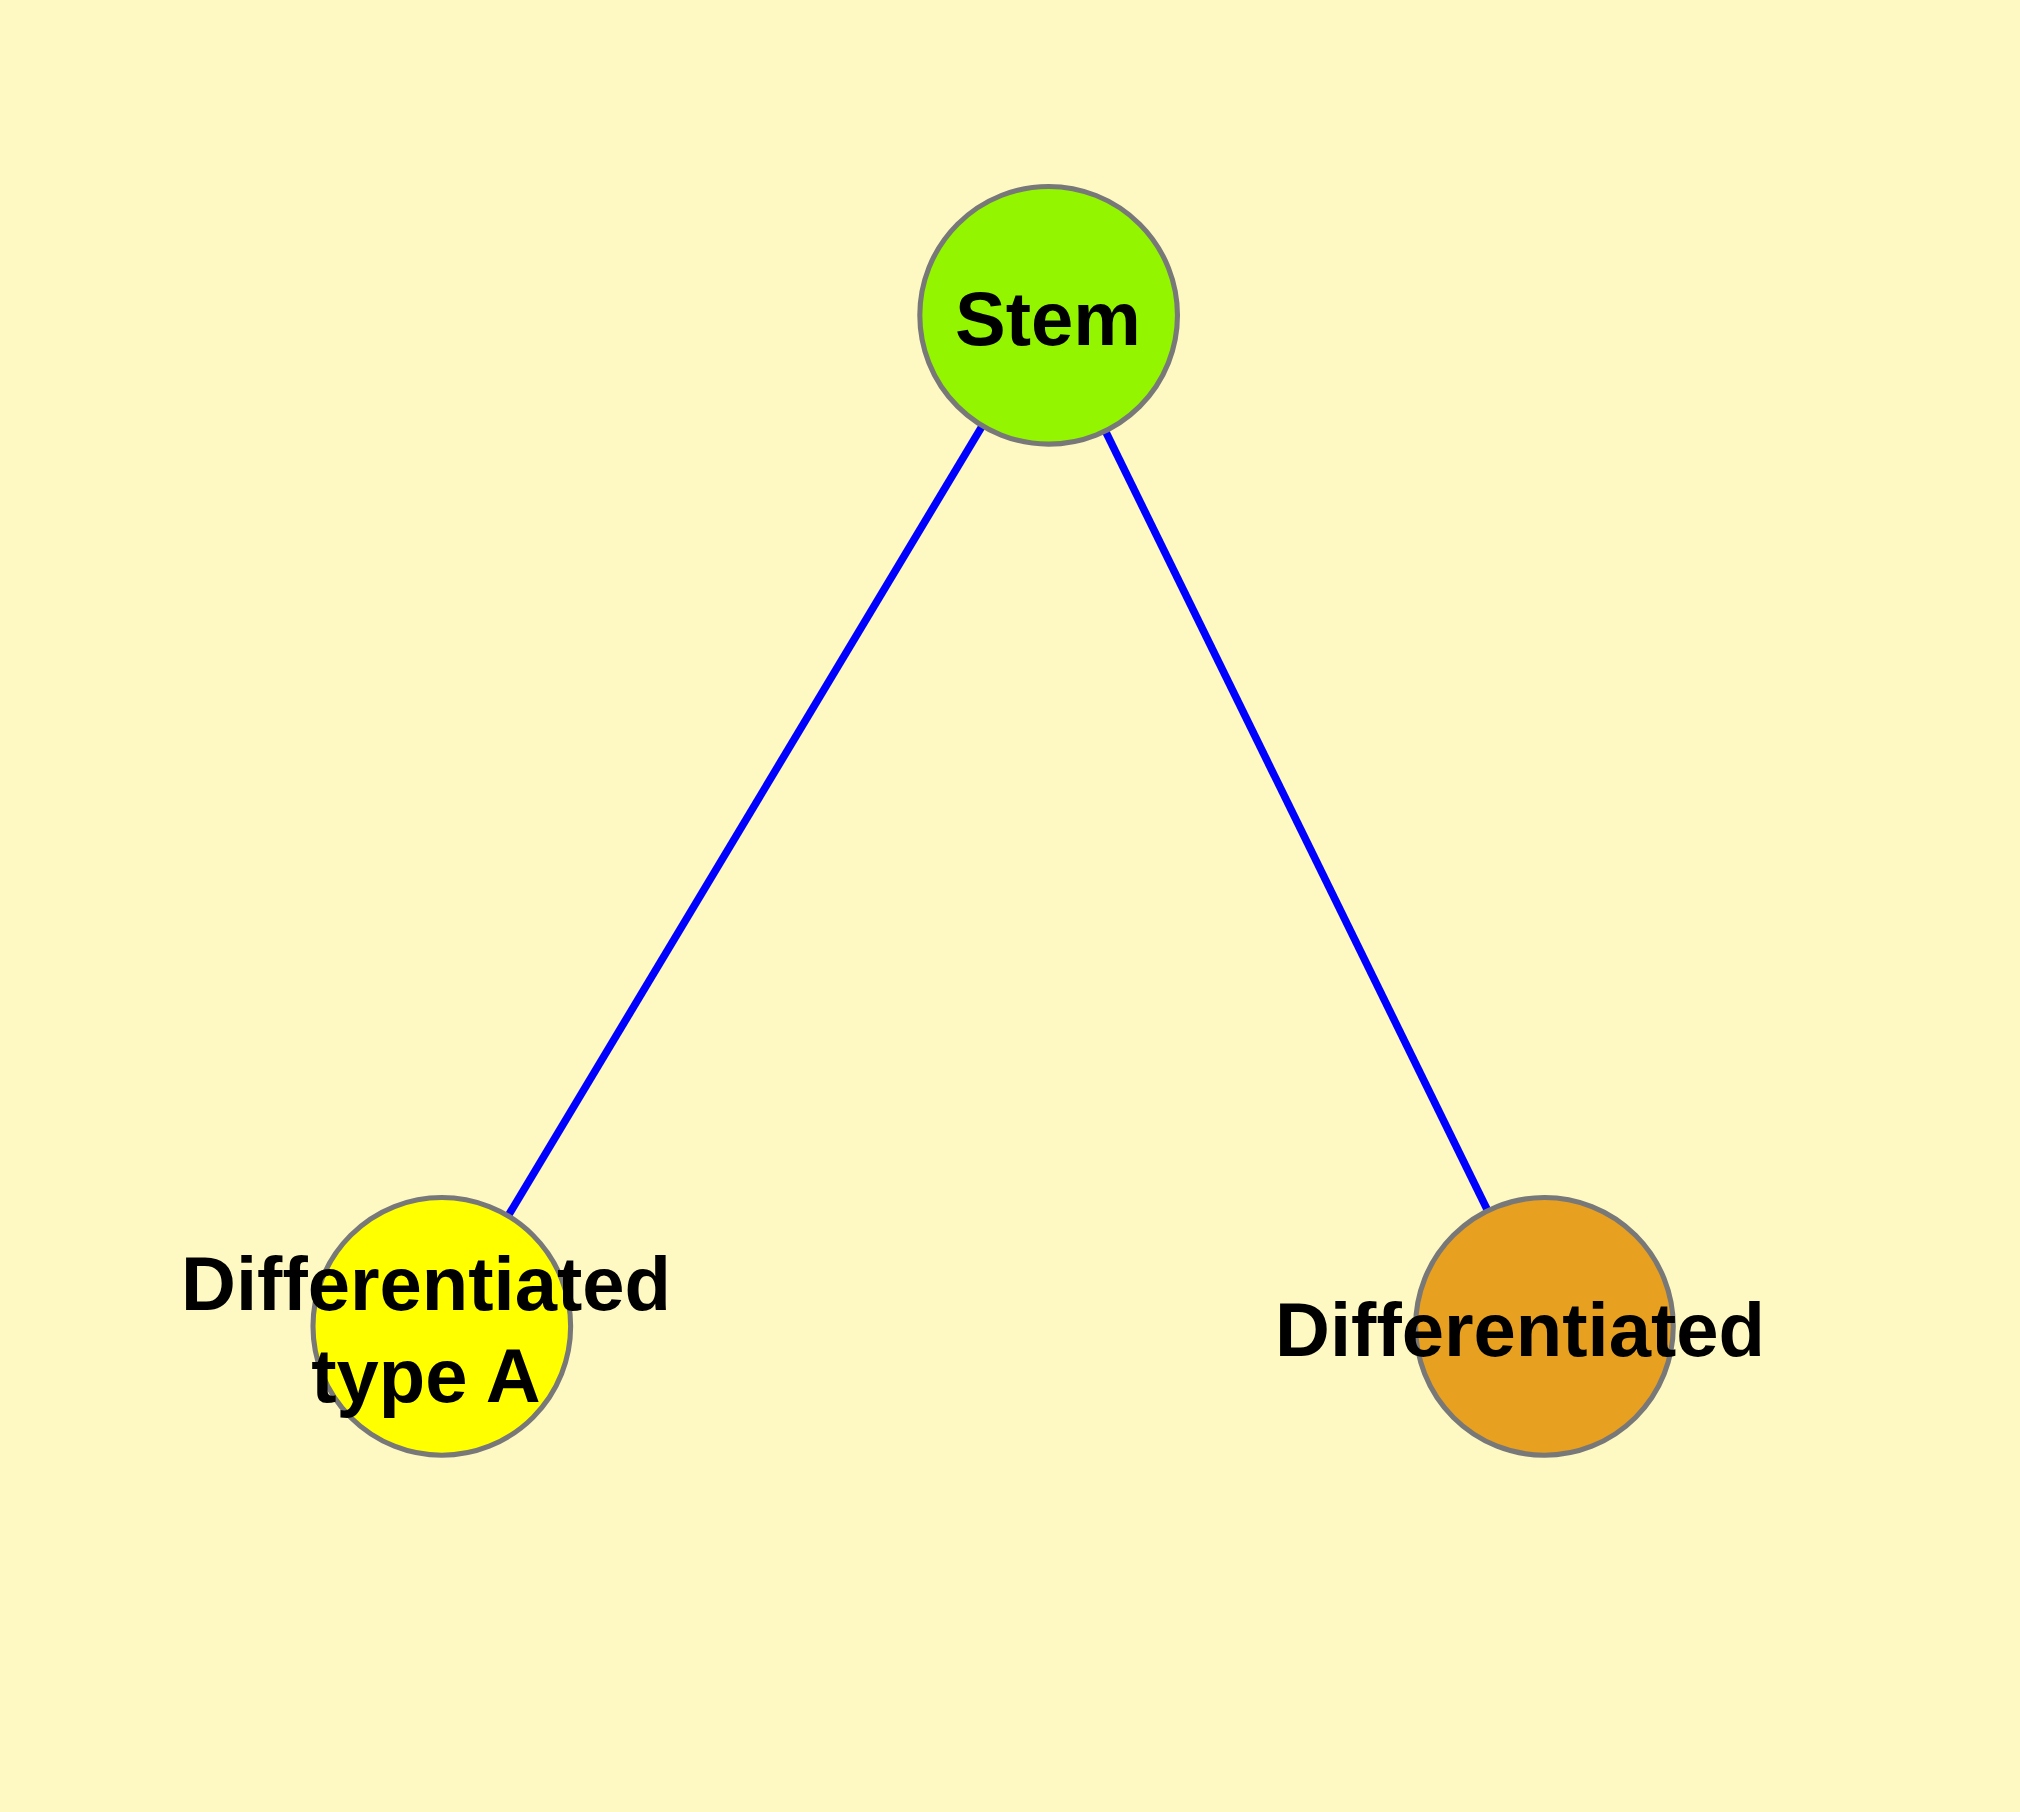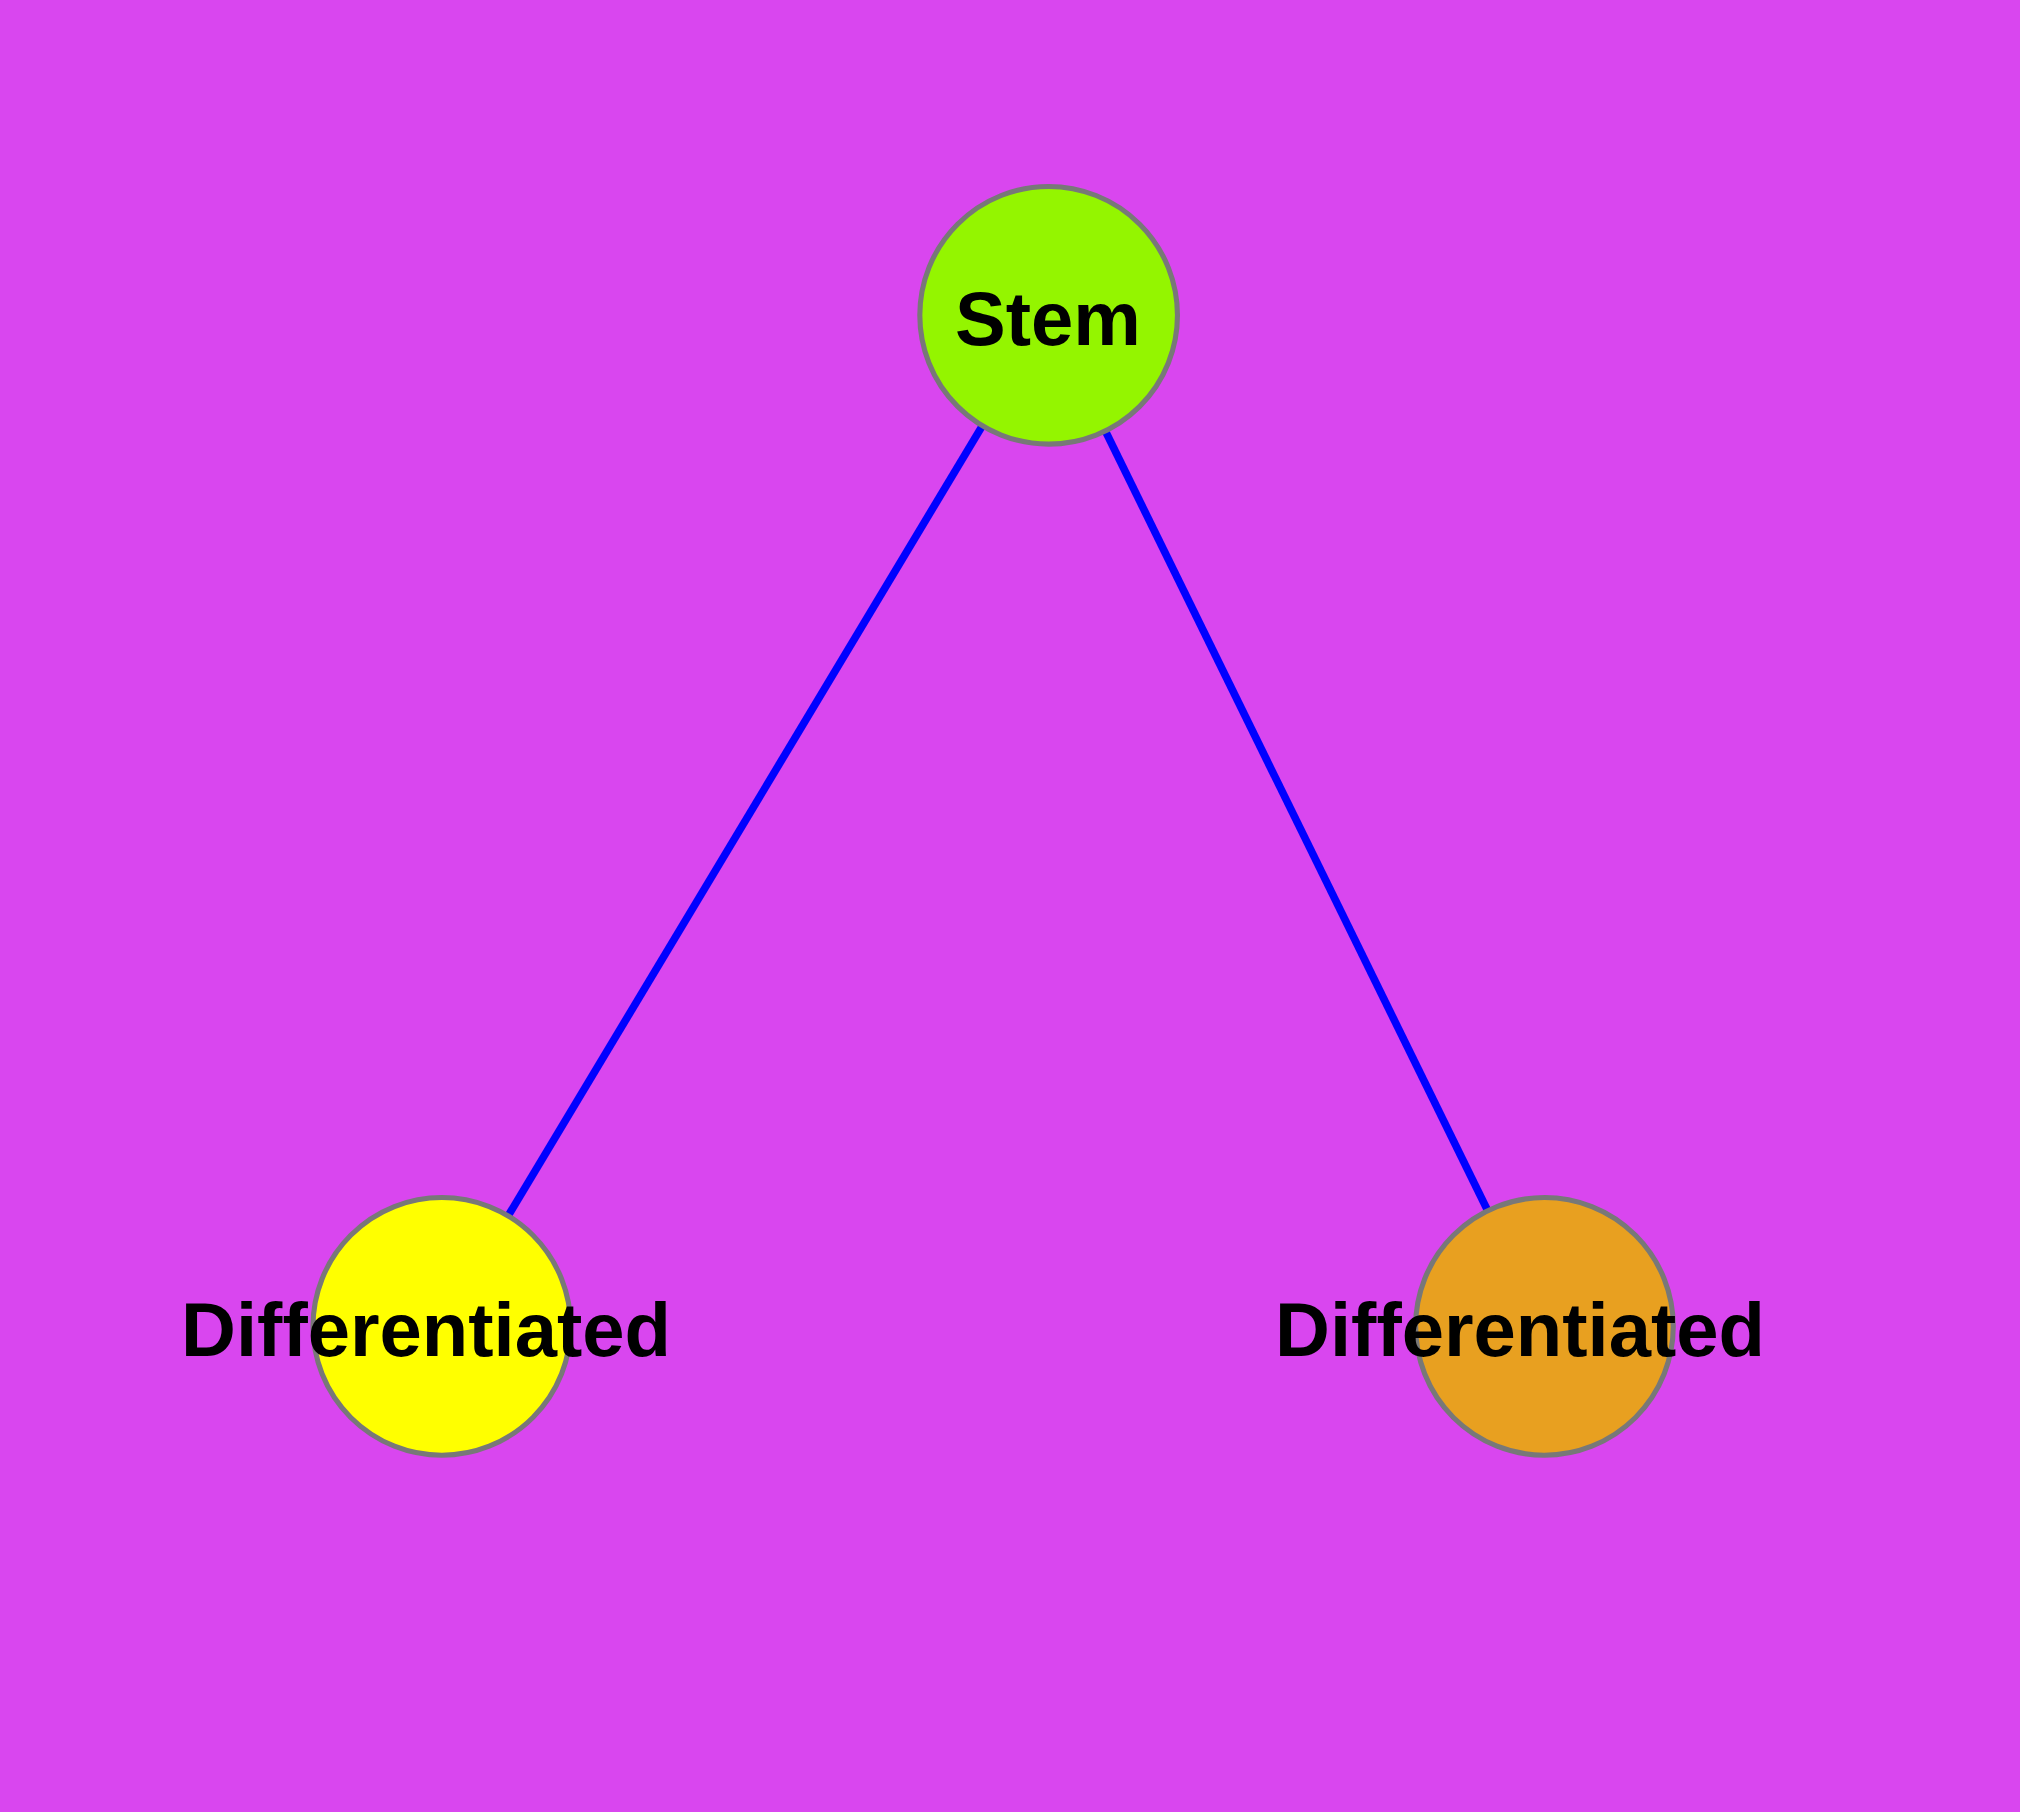--- a/index.html
+++ b/index.html
@@ -39,40 +39,41 @@
     white-space: nowrap;
     pointer-events: none;
   }
   .label-line {
     display: block;
   }
 </style>
 </head>
 <body>
 
-<div class="stage" style="background: #d946ef;">
+<div class="stage" style="background: #fef9c3;">
 
   <svg class="diagram-svg" viewBox="0 0 2384 2138">
     <g>
       <line class="edge" x1="1237" y1="372" x2="521" y2="1565" stroke="#0000ff"></line>
       <line class="edge" x1="1237" y1="372" x2="1822" y2="1565" stroke="#0000ff"></line>
     </g>
     <g>
       <circle class="node-circle" cx="1237" cy="372" r="152" fill="#94f500" stroke="#787878"></circle>
       <circle class="node-circle" cx="521" cy="1565" r="152" fill="#ffff00" stroke="#787878"></circle>
       <circle class="node-circle" cx="1822" cy="1565" r="152" fill="#e8a020" stroke="#787878"></circle>
     </g>
   </svg>
 
   <div class="node-label" style="left: 1048px; top: 319px; color: rgb(0, 0, 0);">
     <span class="label-line">Stem</span>
   </div>
 
   <div class="node-label" style="left: 426px; top: 1330px; color: rgb(0, 0, 0);">
     <span class="label-line">Differentiated</span>
+    <span class="label-line">type A</span>
   </div>
 
   <div class="node-label" style="left: 1520px; top: 1330px; color: rgb(0, 0, 0);">
     <span class="label-line">Differentiated</span>
   </div>
 
 </div>
 
 
 </body></html>

